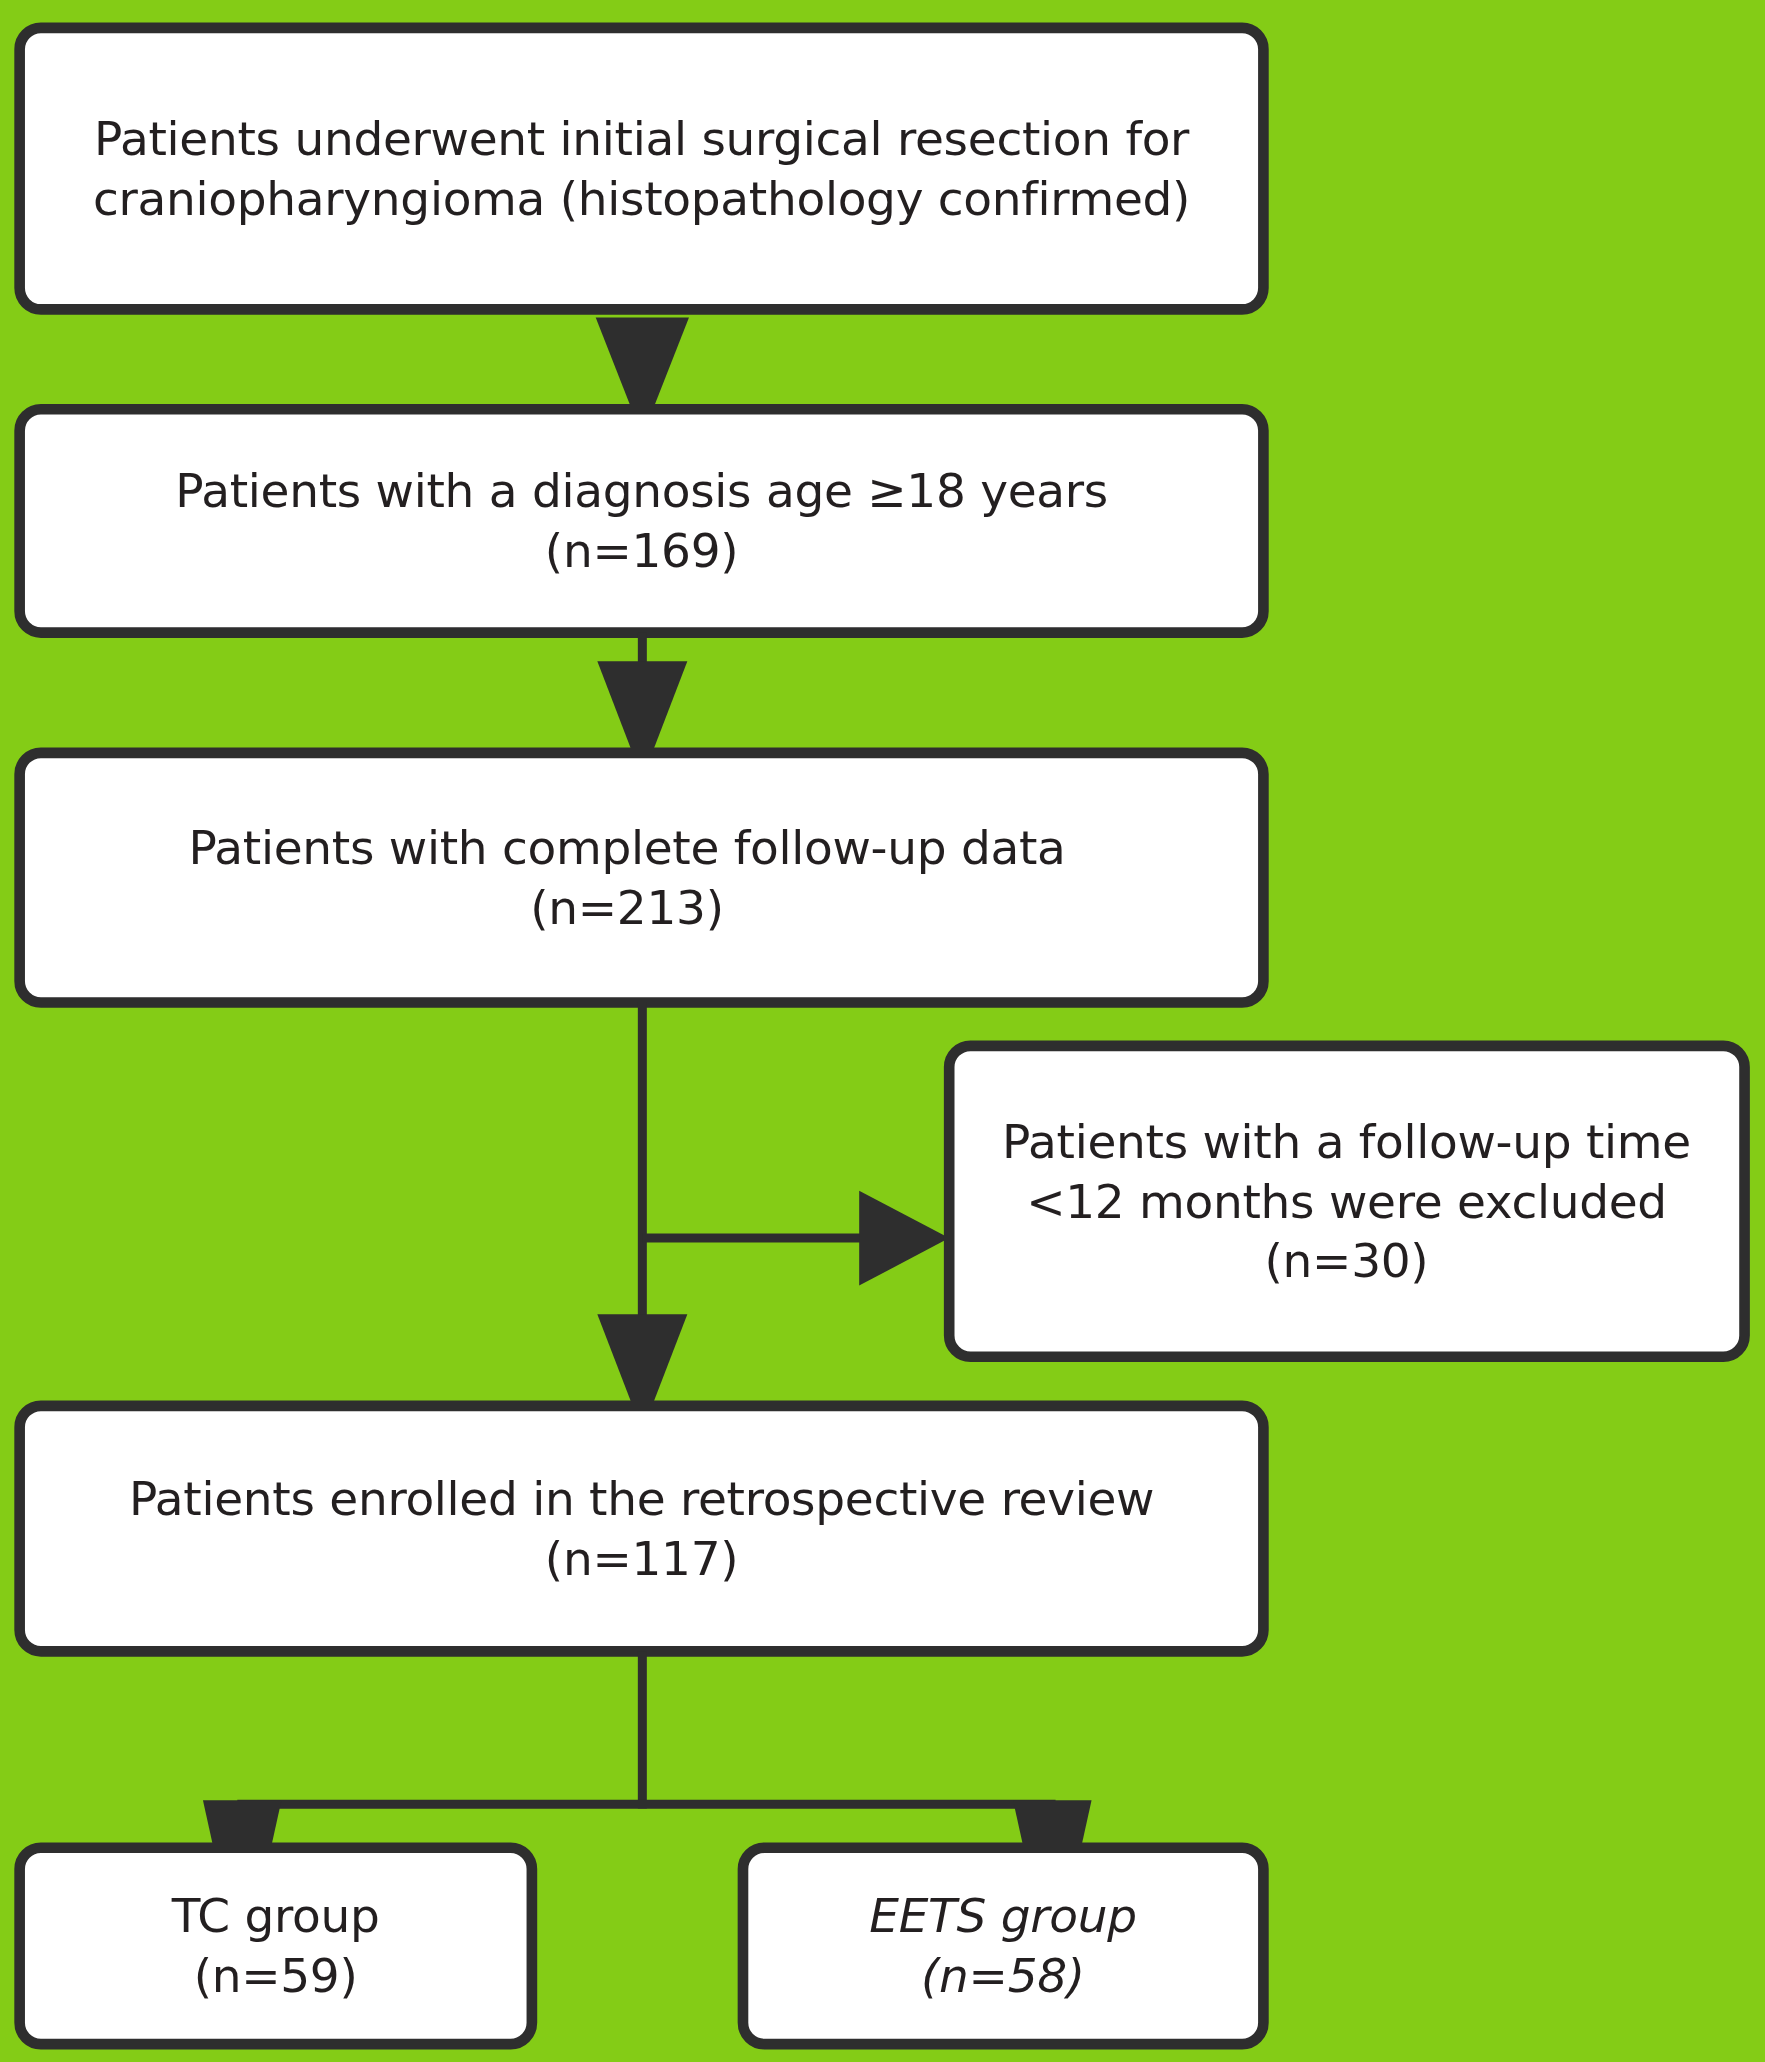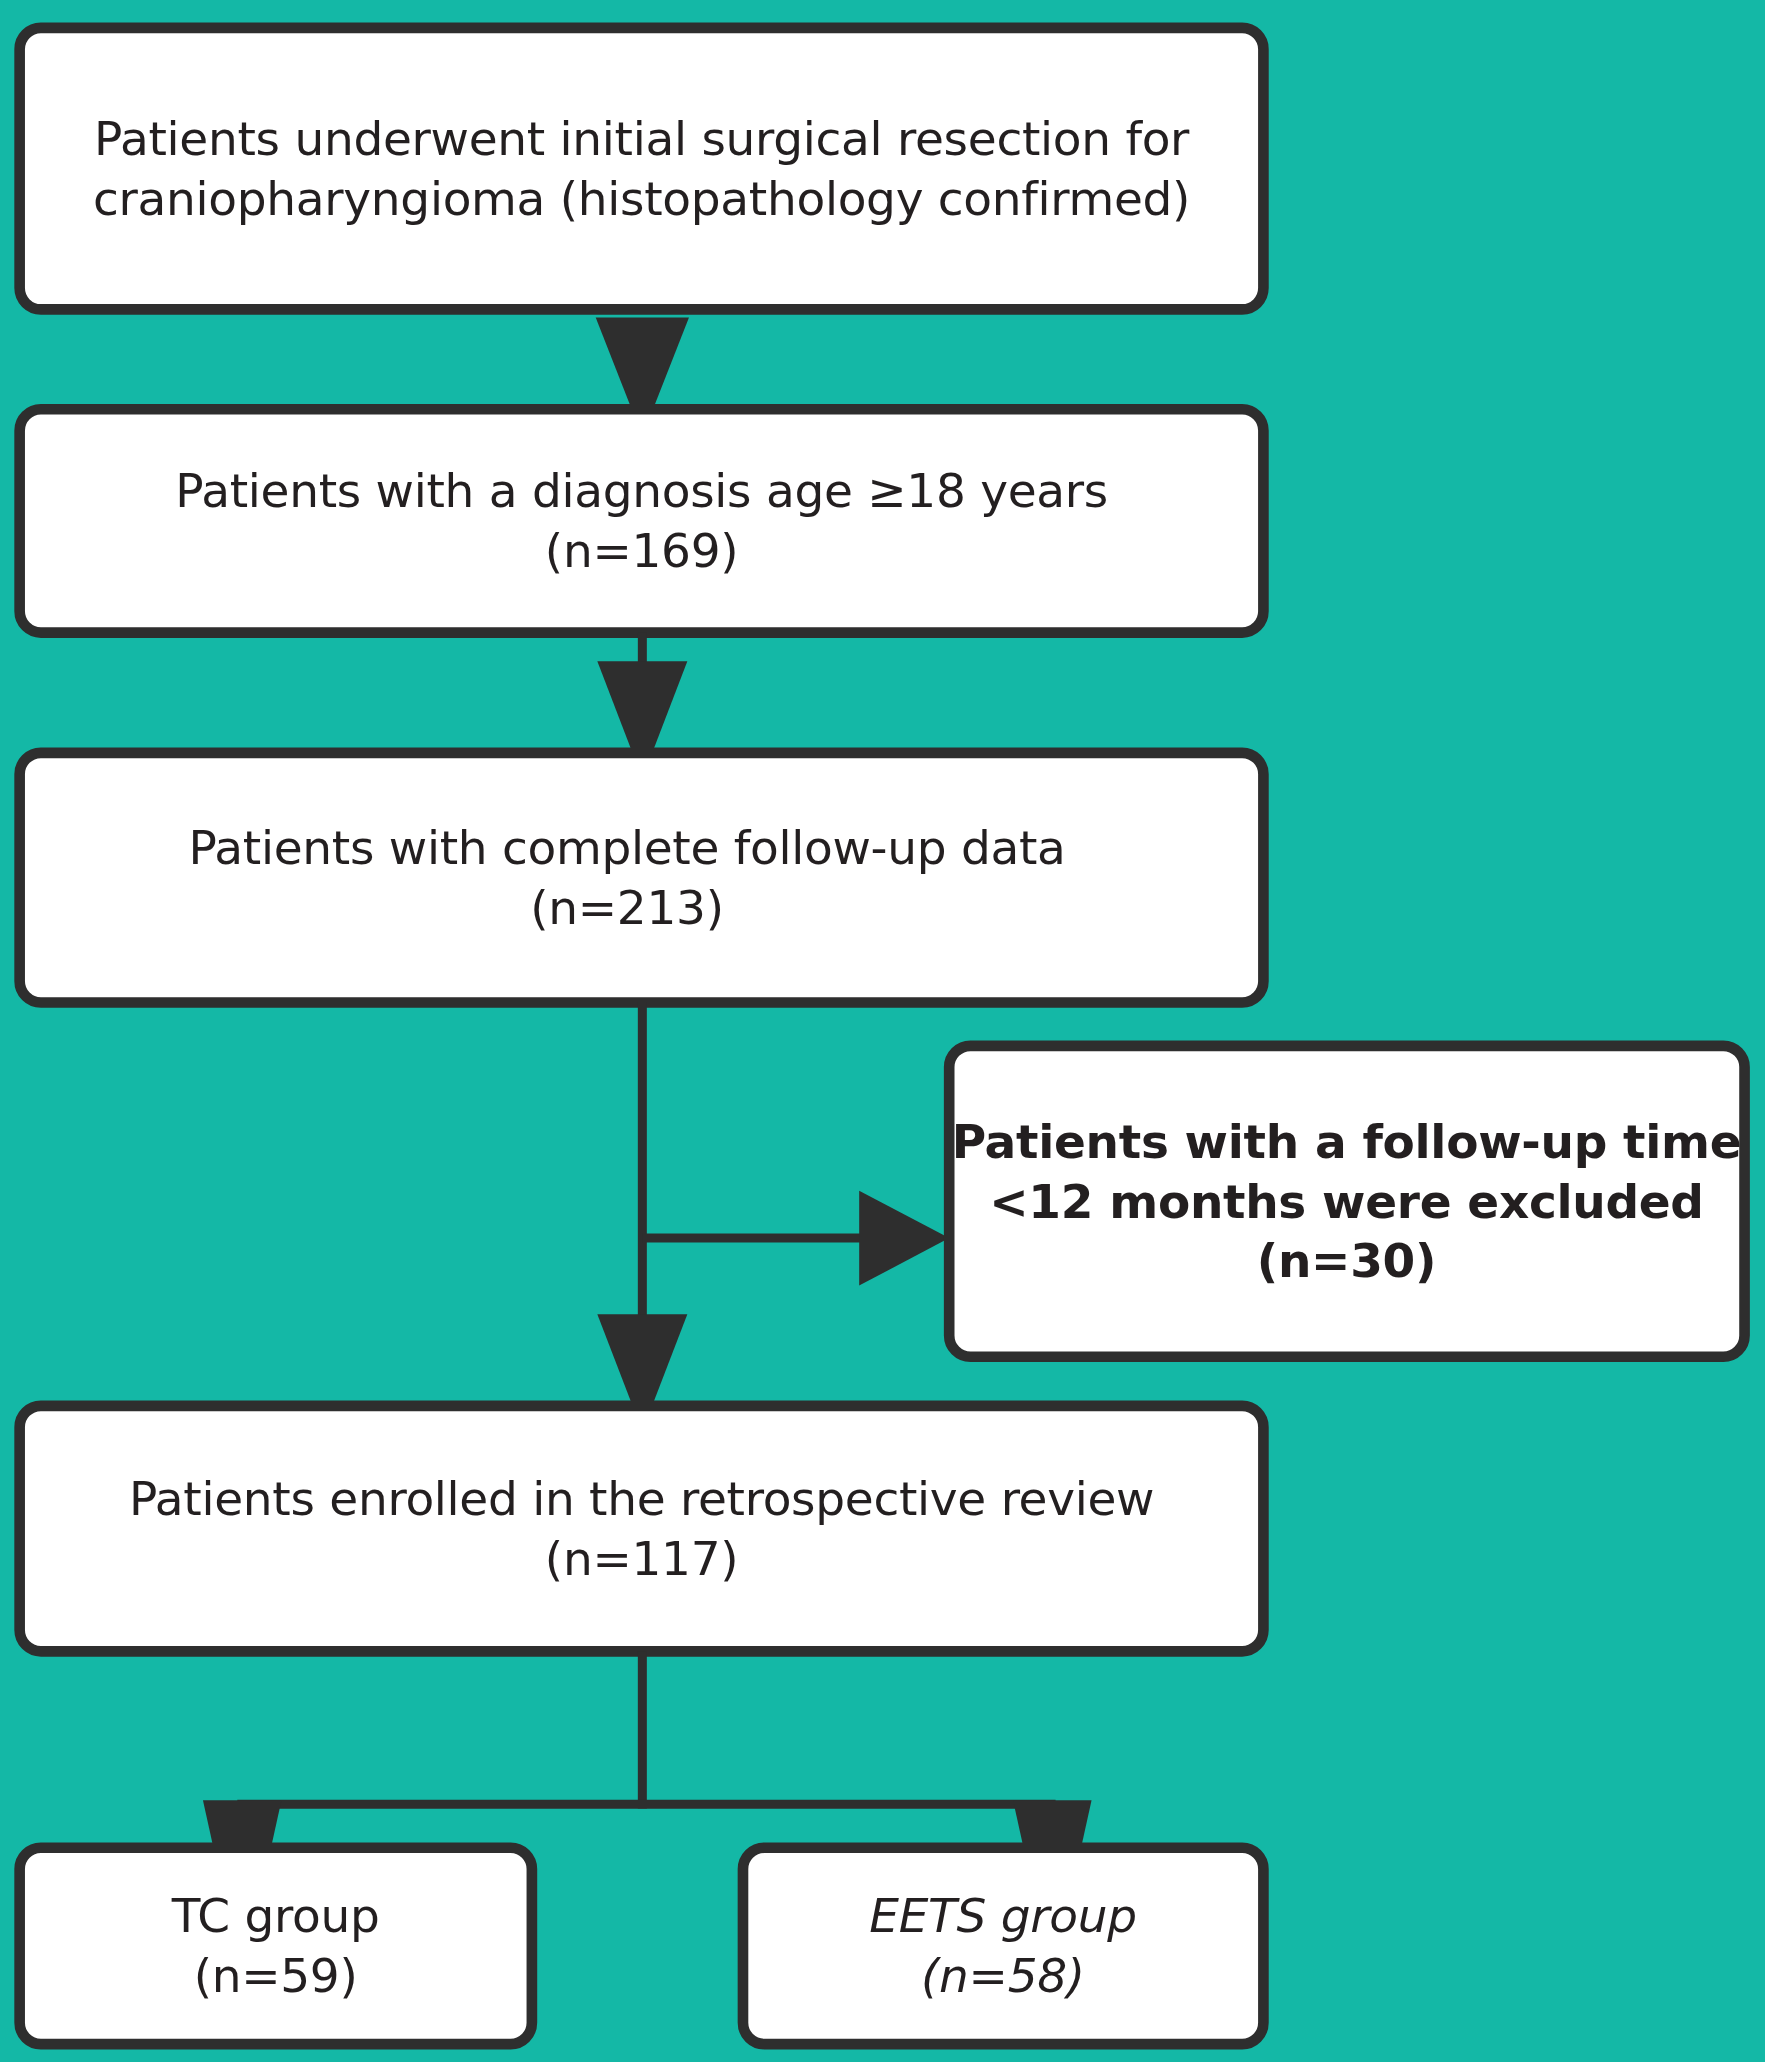--- a/index.html
+++ b/index.html
@@ -10,21 +10,21 @@
   body {
     width: 1765px;
     height: 2063px;
     font-family: "DejaVu Sans", sans-serif;
     overflow: hidden;
   }
   #flowchart-root {
     position: relative;
     width: 1765px;
     height: 2063px;
-    background: #14b8a6;
+    background: #84cc16;
   }
   svg.flow-svg {
     position: absolute;
     top: 0;
     left: 0;
     width: 1765px;
     height: 2063px;
   }
   .box-rect {
     fill: #ffffff;
@@ -108,21 +108,21 @@
   <div class="node-text" style="left:19.6px; top:409px; width:1244px; height:223px;text-align:right;">
     <span class="line">Patients with a diagnosis age ≥18 years</span>
     <span class="line">(n=169)</span>
   </div>
 
   <div class="node-text" style="left:5px; top:753px; width:1244px; height:250px;">
     <span class="line">Patients with complete follow-up data</span>
     <span class="line">(n=213)</span>
   </div>
 
-  <div class="node-text" style="left:949px; top:1046px; width:795px; height:311px;font-weight:bold;">
+  <div class="node-text" style="left:949px; top:1046px; width:795px; height:311px;">
     <span class="line">Patients with a follow-up time</span>
     <span class="line">&lt;12 months were excluded</span>
     <span class="line">(n=30)</span>
   </div>
 
   <div class="node-text" style="left:19.6px; top:1406px; width:1244px; height:245px;">
     <span class="line">Patients enrolled in the retrospective review</span>
     <span class="line">(n=117)</span>
   </div>
 

